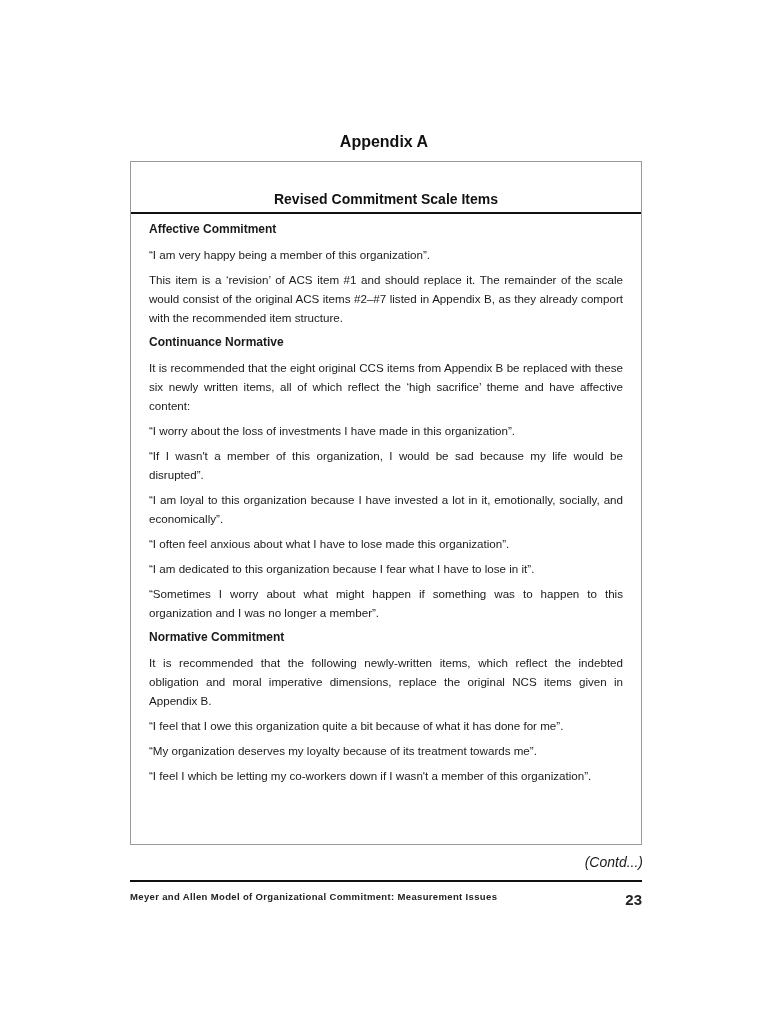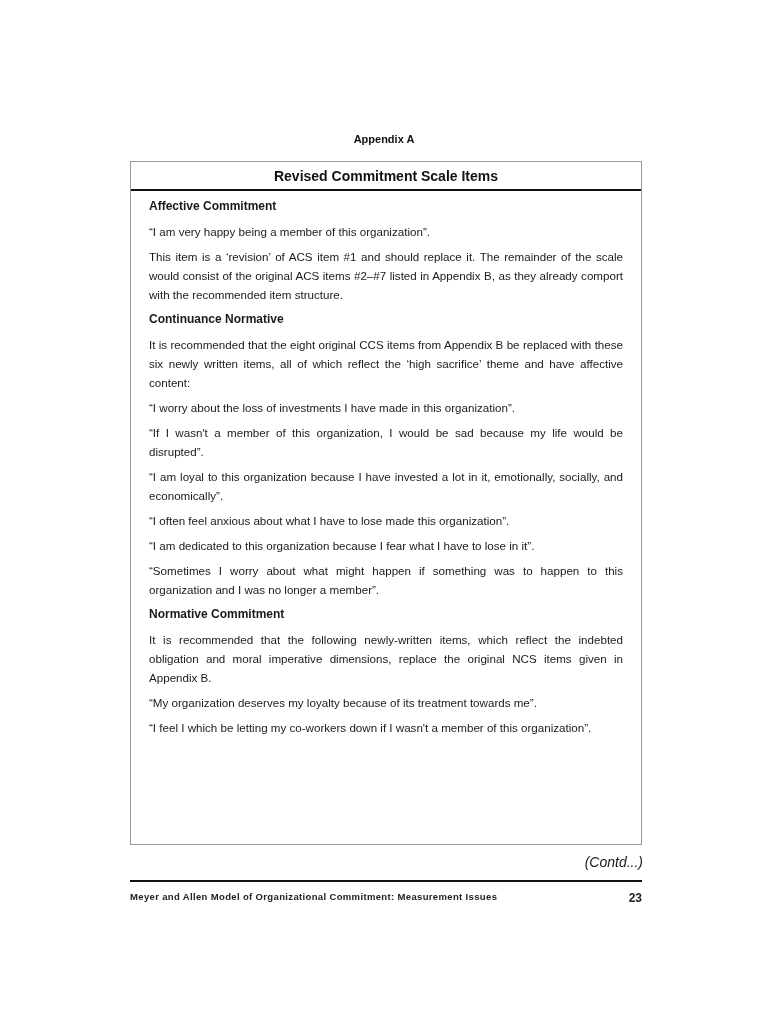--- a/index.html
+++ b/index.html
@@ -2,48 +2,48 @@
 <html><head>
 <meta charset="utf-8">
 <style>
   html, body { margin: 0; padding: 0; background: #ffffff; }
   body {
     width: 768px; height: 1024px; position: relative; overflow: hidden;
     font-family: "Liberation Sans", sans-serif; color: #1a1a1a;
   }
   .appendix-title {
     position: absolute; left: 0; width: 768px; top: 133px;
-    text-align: center; font-weight: bold; font-size: 11px; color: #111;
+    text-align: center; font-weight: bold; font-size: 16px; color: #111;
   }
   .box {
     position: absolute; left: 130px; top: 161px; width: 512px; height: 684px;
     border: 1px solid #9a9a9a; box-sizing: border-box;
   }
   .box-header {
     height: 27px; border-bottom: 2px solid #111;
     display: flex; align-items: center; justify-content: center;
-    font-weight: bold; font-size: 14px; color: #111;
+    font-weight: bold; font-size: 14px; color: #111; margin-top: 23px;
   }
   .box-body { padding: 6px 18px 0 18px; font-size: 11.6px; line-height: 19px; }
   .box-body p { margin: 0 0 6px 0; text-align: justify; }
   .heading { font-weight: bold; font-size: 12px; }
   .italic-heading { font-style: italic; }
   .contd {
     position: absolute; right: 125px; top: 854px; font-style: italic; font-size: 14px;
   }
   .footer-rule {
     position: absolute; left: 130px; width: 512px; top: 880px; height: 0;
     border-top: 2px solid #111;
   }
   .footer-text {
     position: absolute; left: 130px; top: 891px; font-weight: bold; font-size: 9.5px;
     letter-spacing: 0.35px; color: #222;
   }
   .page-number {
-    position: absolute; right: 126px; top: 891px; font-weight: bold; font-size: 12px; color: #222;
+    position: absolute; right: 126px; top: 891px; font-weight: bold; font-size: 15px; color: #222;
   }
 </style>
 </head>
 <body>
 
 <div class="appendix-title">Appendix A</div>
 
 <div class="box">
   <div class="box-header">Revised Commitment Scale Items</div>
   <div class="box-body">
@@ -57,20 +57,21 @@
     <p>“I worry about the loss of investments I have made in this organization”.</p>
     <p>“If I wasn't a member of this organization, I would be sad because my life would be disrupted”.</p>
     <p>“I am loyal to this organization because I have invested a lot in it, emotionally, socially, and economically”.</p>
     <p>“I often feel anxious about what I have to lose made this organization”.</p>
     <p>“I am dedicated to this organization because I fear what I have to lose in it”.</p>
     <p>“Sometimes I worry about what might happen if something was to happen to this organization and I was no longer a member”.</p>
 
     <p class="heading">Normative Commitment</p>
     <p>It is recommended that the following newly-written items, which reflect the indebted obligation and moral imperative dimensions, replace the original NCS items given in Appendix B.</p>
 
+    <p>“I feel that I owe this organization quite a bit because of what it has done for me”.</p>
     <p>“My organization deserves my loyalty because of its treatment towards me”.</p>
     <p>“I feel I which be letting my co-workers down if I wasn't a member of this organization”.</p>
   </div>
 </div>
 
 <div class="contd">(Contd...)</div>
 <div class="footer-rule"></div>
 <div class="footer-text">Meyer and Allen Model of Organizational Commitment: Measurement Issues</div>
 <div class="page-number">23</div>
 

